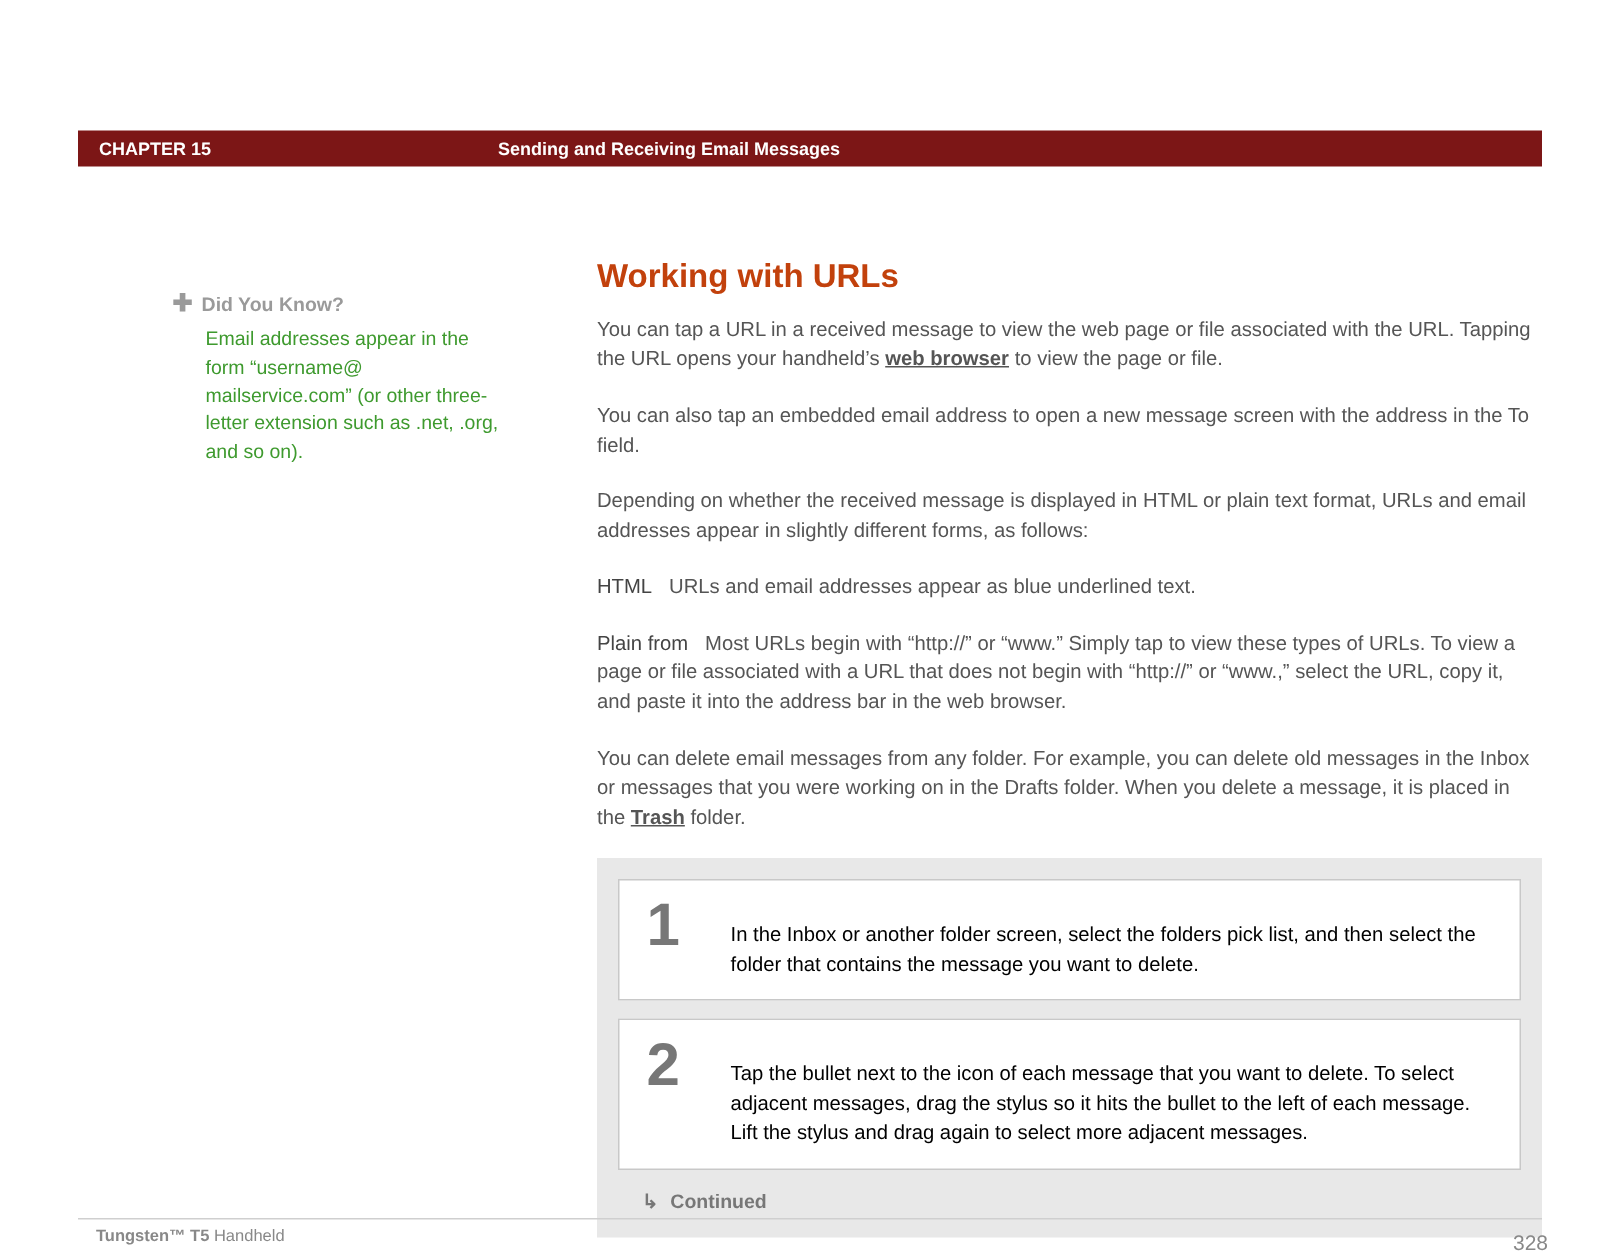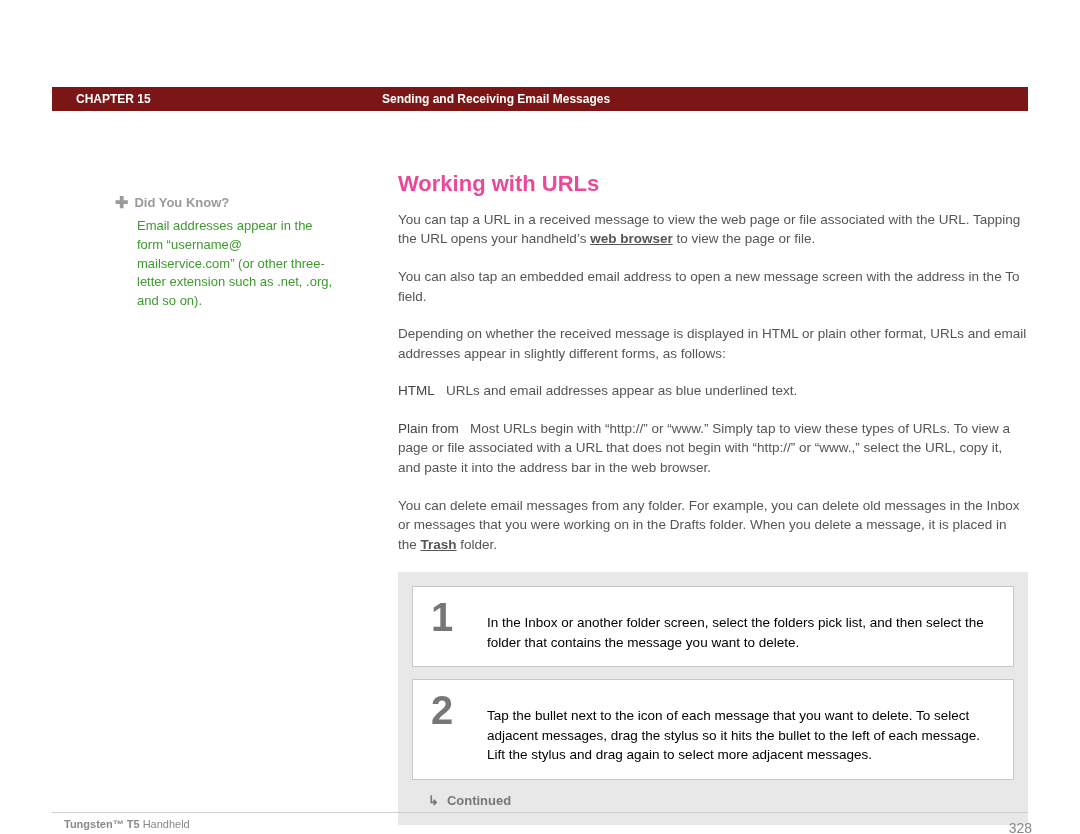--- a/index.html
+++ b/index.html
@@ -4,36 +4,36 @@
 <style>
   * { box-sizing: border-box; margin: 0; padding: 0; }
   html, body { width: 1080px; height: 834px; background: #fff; font-family: Arial, Helvetica, sans-serif; color: #3a3a3a; }
   .page { width: 1080px; height: 834px; position: relative; }
 
   .header-bar {
     position: absolute; top: 87px; left: 52px; right: 52px; height: 24px;
     background: #7c1616; color: #fff; display: flex; align-items: center;
     font-size: 12px; font-weight: bold;
   }
-  .header-chapter { padding-left: 24px; width: 330px; }
+  .header-chapter { padding-left: 14px; width: 280px; }
   .header-title { }
 
   .sidebar {
     position: absolute; top: 194px; left: 115px; width: 225px;
     font-size: 13px; line-height: 1.45;
   }
   .dyk-row { display: flex; align-items: center; gap: 6px; color: #9a9a9a; font-weight: bold; margin-bottom: 4px; }
   .plus-icon { font-size: 16px; font-weight: bold; color: #9a9a9a; line-height: 1; }
   .dyk-body { color: #3e9a2e; margin-left: 22px; }
 
   .main {
     position: absolute; top: 168px; left: 398px; width: 630px;
     font-size: 13.5px; line-height: 1.45; color: #555;
   }
-  .h2 { font-size: 22px; font-weight: bold; color: #ec4899; margin-bottom: 10px; }
+  .h2 { font-size: 22px; font-weight: bold; color: #c2410c; margin-bottom: 10px; }
   .para { margin-bottom: 18px; }
   .u { text-decoration: underline; font-weight: bold; color: #555; }
   .runin { font-weight: normal; color: #444; }
 
   .steps-box {
     background: #e8e8e8; padding: 14px 14px 8px 14px; margin-top: 6px;
   }
   .step {
     display: flex; background: #fff; border: 1px solid #c8c8c8; padding: 10px 18px 14px 18px; margin-bottom: 12px;
     align-items: flex-start; gap: 26px;
@@ -69,21 +69,21 @@
   <div class="main">
 
     <div class="h2">Working with URLs</div>
 
     <div class="para">
       <span>You can tap a URL in a received message to view the web page or file associated with the URL. Tapping the URL opens your handheld’s </span><span class="u">web browser</span><span> to view the page or file.</span>
     </div>
 
     <div class="para">You can also tap an embedded email address to open a new message screen with the address in the To field.</div>
 
-    <div class="para">Depending on whether the received message is displayed in HTML or plain other format, URLs and email addresses appear in slightly different forms, as follows:</div>
+    <div class="para">Depending on whether the received message is displayed in HTML or plain text format, URLs and email addresses appear in slightly different forms, as follows:</div>
 
     <div class="para">
       <span class="runin">HTML</span>&nbsp;&nbsp;&nbsp;<span>URLs and email addresses appear as blue underlined text.</span>
     </div>
 
     <div class="para">
       <span class="runin">Plain from</span>&nbsp;&nbsp;&nbsp;<span>Most URLs begin with “http://” or “www.” Simply tap to view these types of URLs. To view a page or file associated with a URL that does not begin with “http://” or “www.,” select the URL, copy it, and paste it into the address bar in the web browser.</span>
     </div>
 
 

